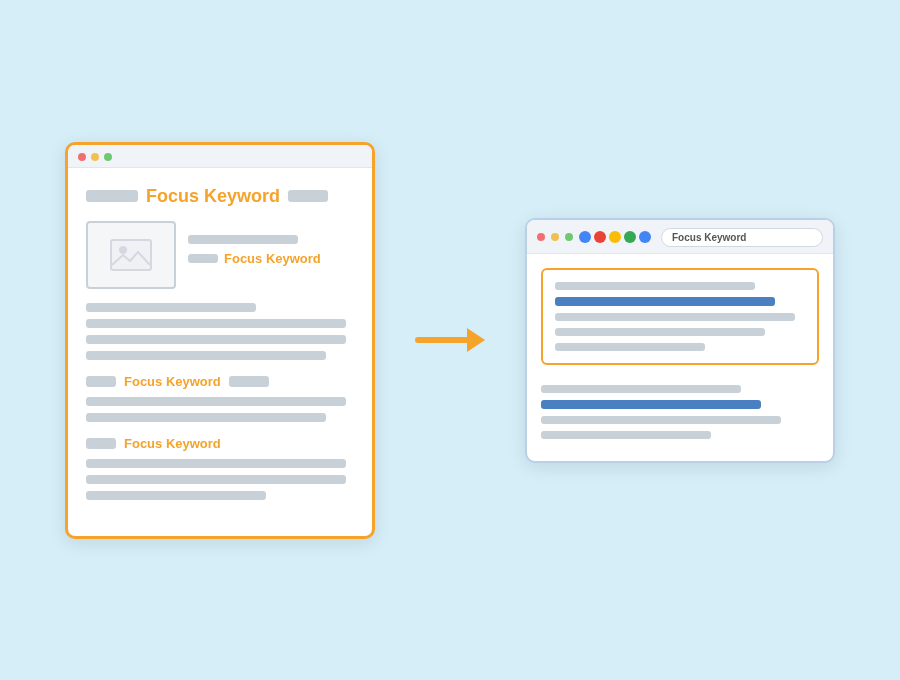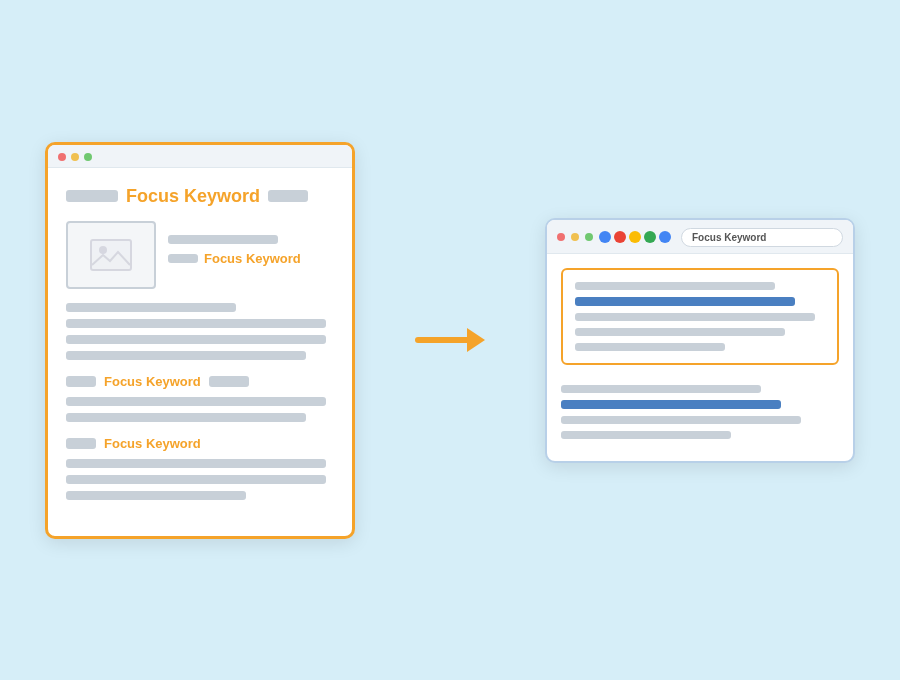--- a/index.html
+++ b/index.html
@@ -12,21 +12,21 @@
       align-items: center;
       justify-content: center;
       font-family: Arial, sans-serif;
       overflow: hidden;
     }
 
     .scene {
       display: flex;
       align-items: center;
       justify-content: center;
-      gap: 60px;
+      gap: 40px;
       width: 820px;
     }
 
     
     .browser-left {
       width: 310px;
       background: #fff;
       border-radius: 10px;
       border: 3px solid #f5a32a;
       box-shadow: 0 4px 18px rgba(0,0,0,0.10);

